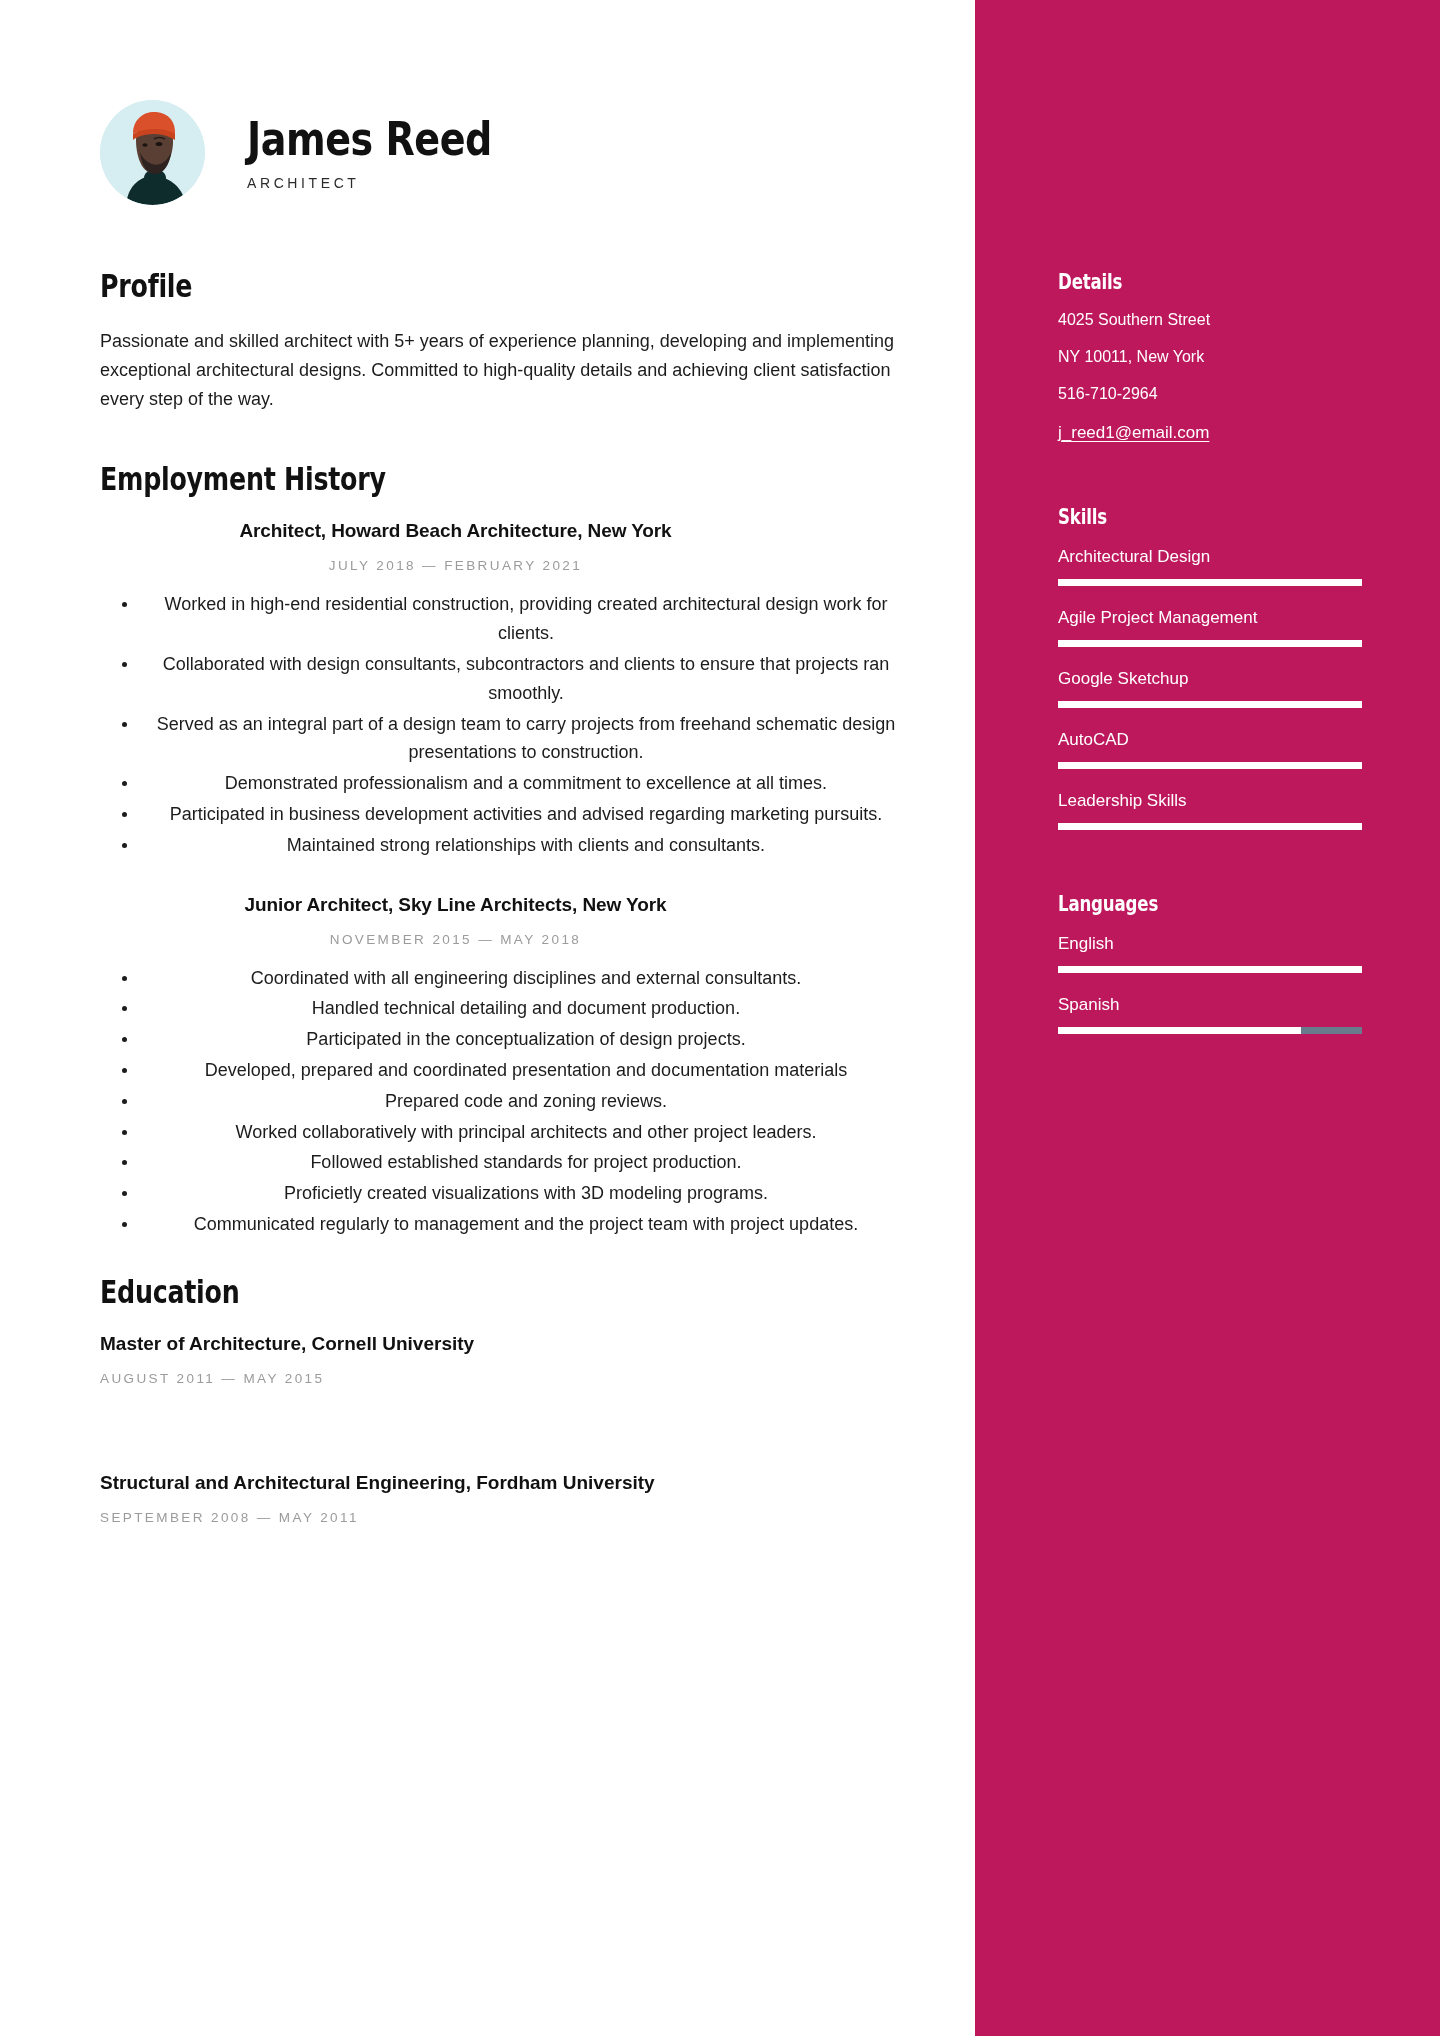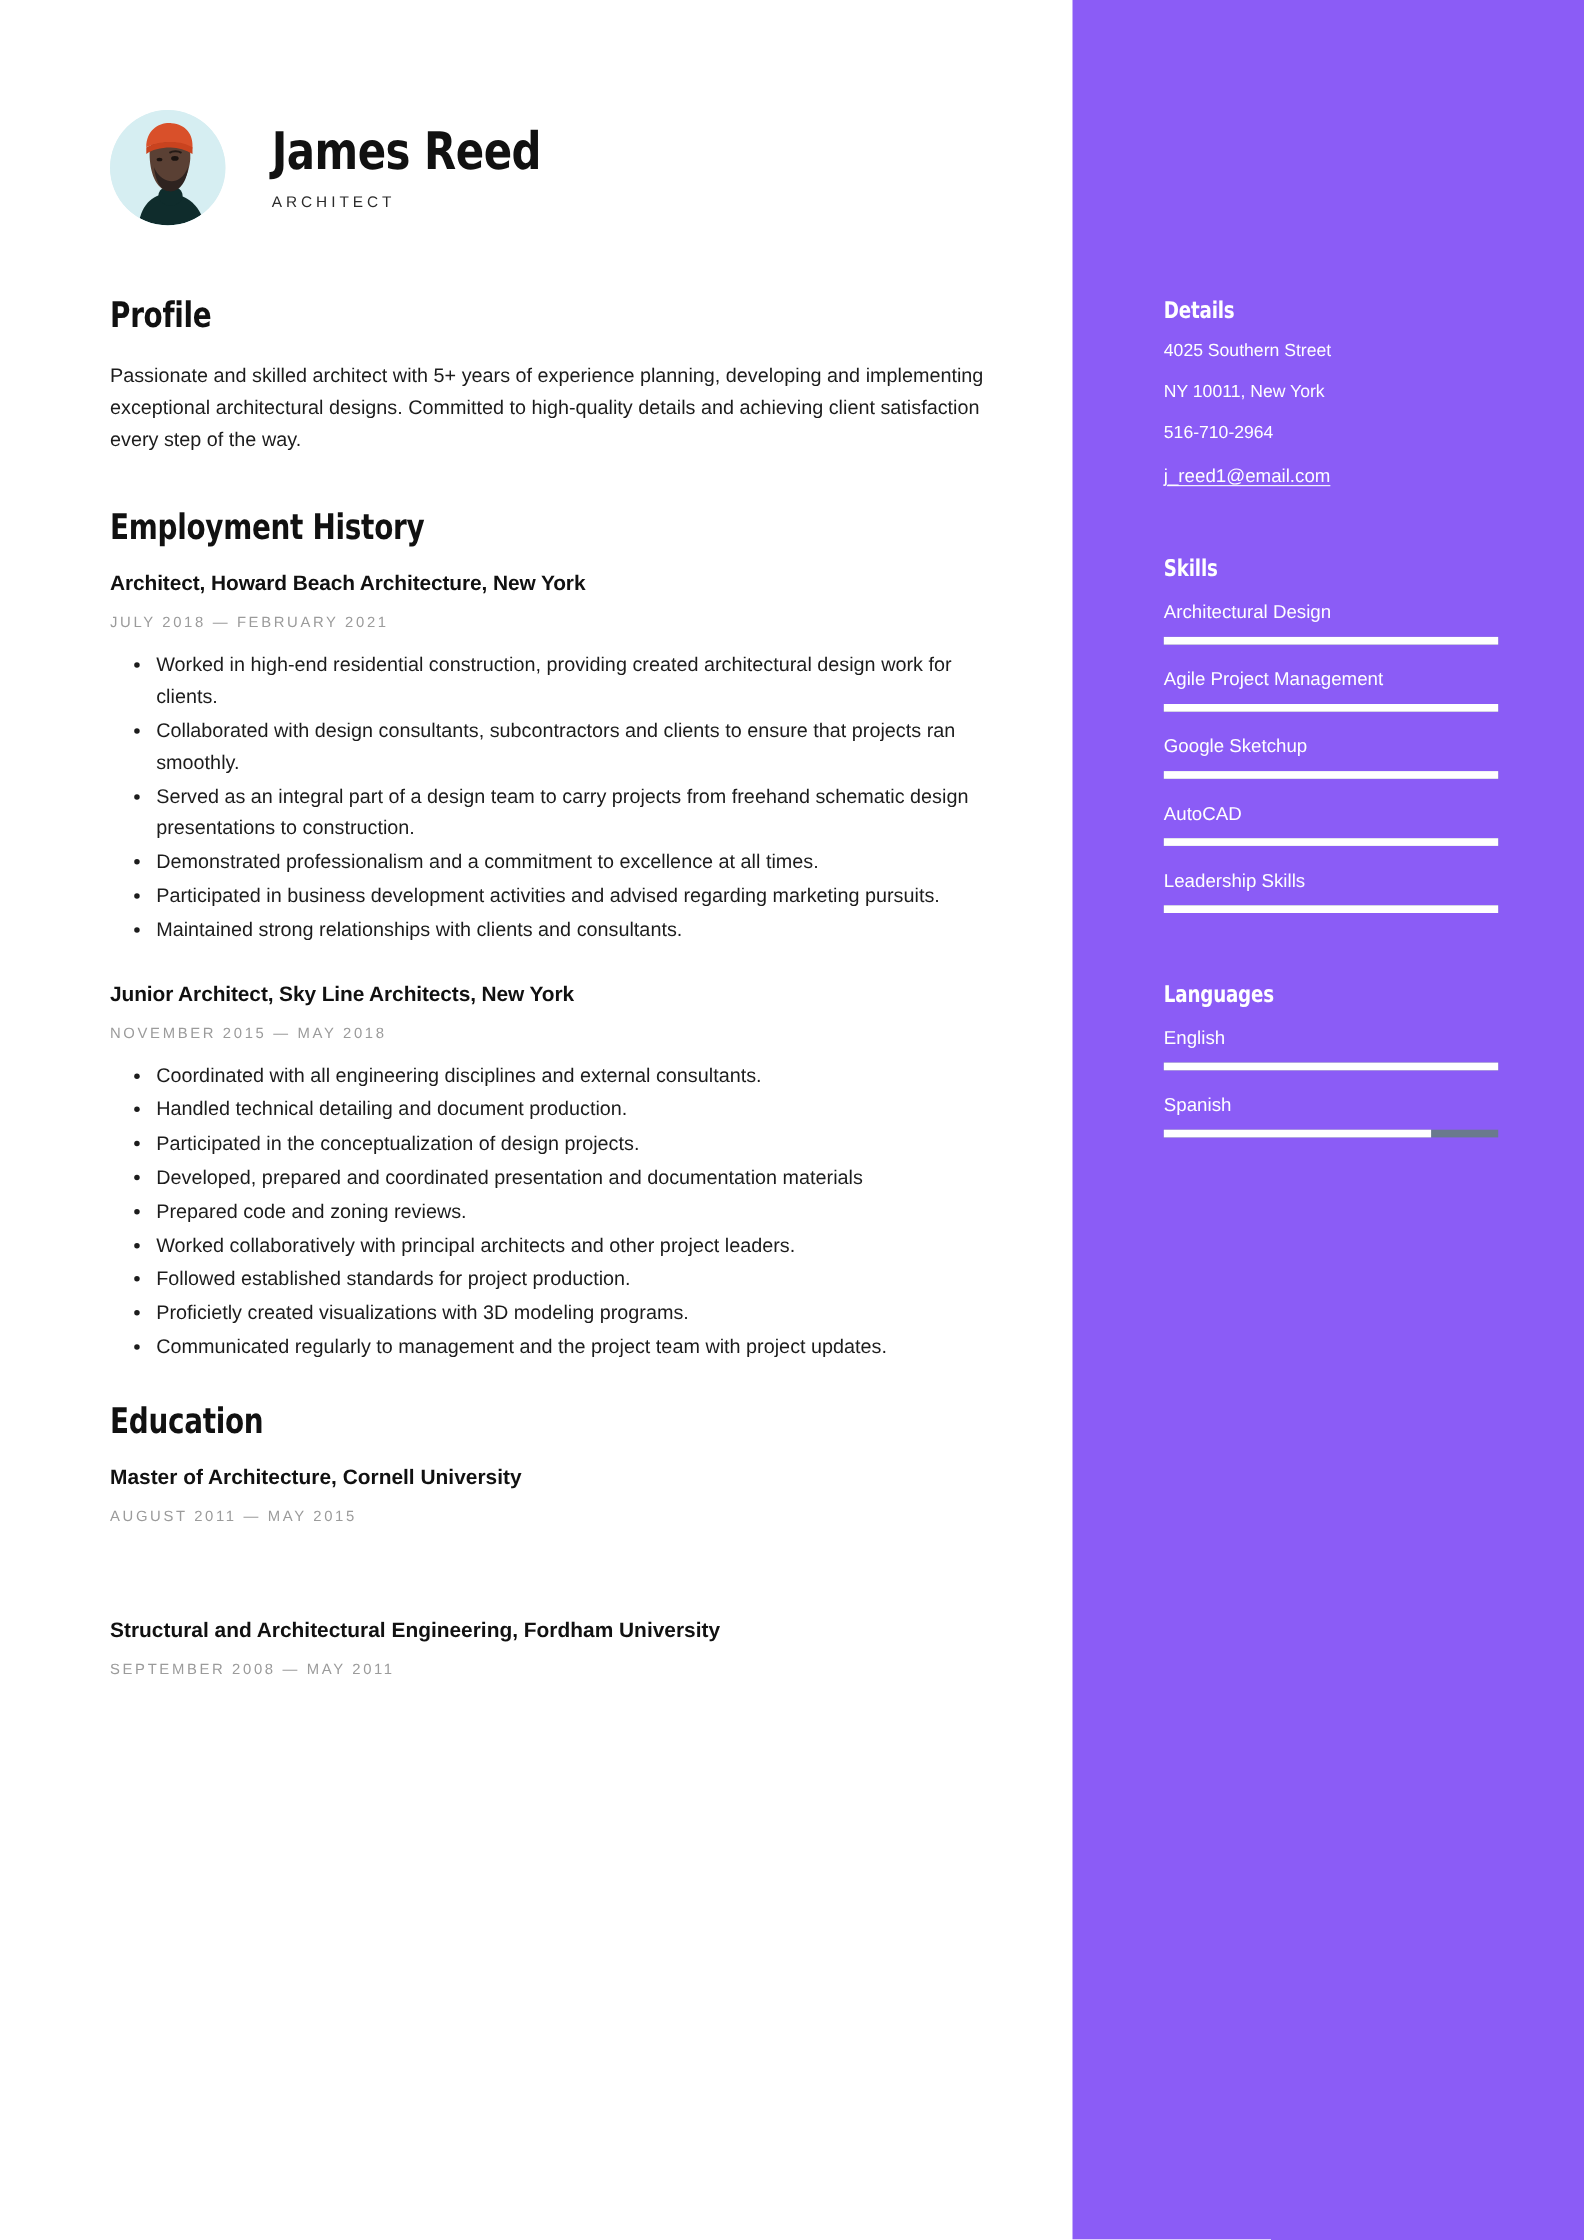--- a/index.html
+++ b/index.html
@@ -23,21 +23,21 @@
     background: #ffffff;
   }
 
   
   .sidebar {
     position: absolute;
     top: 0;
     left: 975px;
     width: 465px;
     height: 2036px;
-    background: #8b5cf6;
+    background: #be185d;
   }
 
   .sidebar-inner {
     padding: 270px 78px 0 83px;
   }
 
   .side-h {
     font-family: "DejaVu Sans Condensed", "Liberation Sans Narrow", "Liberation Sans", sans-serif;
     font-weight: 700;
     font-size: 21px;
@@ -199,21 +199,21 @@
     position: absolute;
     left: 22px;
     top: 12px;
     width: 5px;
     height: 5px;
     border-radius: 50%;
     background: #1c1c1c;
   }
 
   .sec-gap-emp { margin-top: 10px; }
-  .job-block { margin-bottom: 6px; }
+  .job-block { margin-bottom: 6px; text-align: center; }
   .edu-block { margin-bottom: 36px; }
   .edu-title {
     font-size: 19px;
     font-weight: 700;
     color: #111111;
     margin-bottom: 16px;
   }
   .edu-date {
     font-size: 13.5px;
     letter-spacing: 2.4px;

